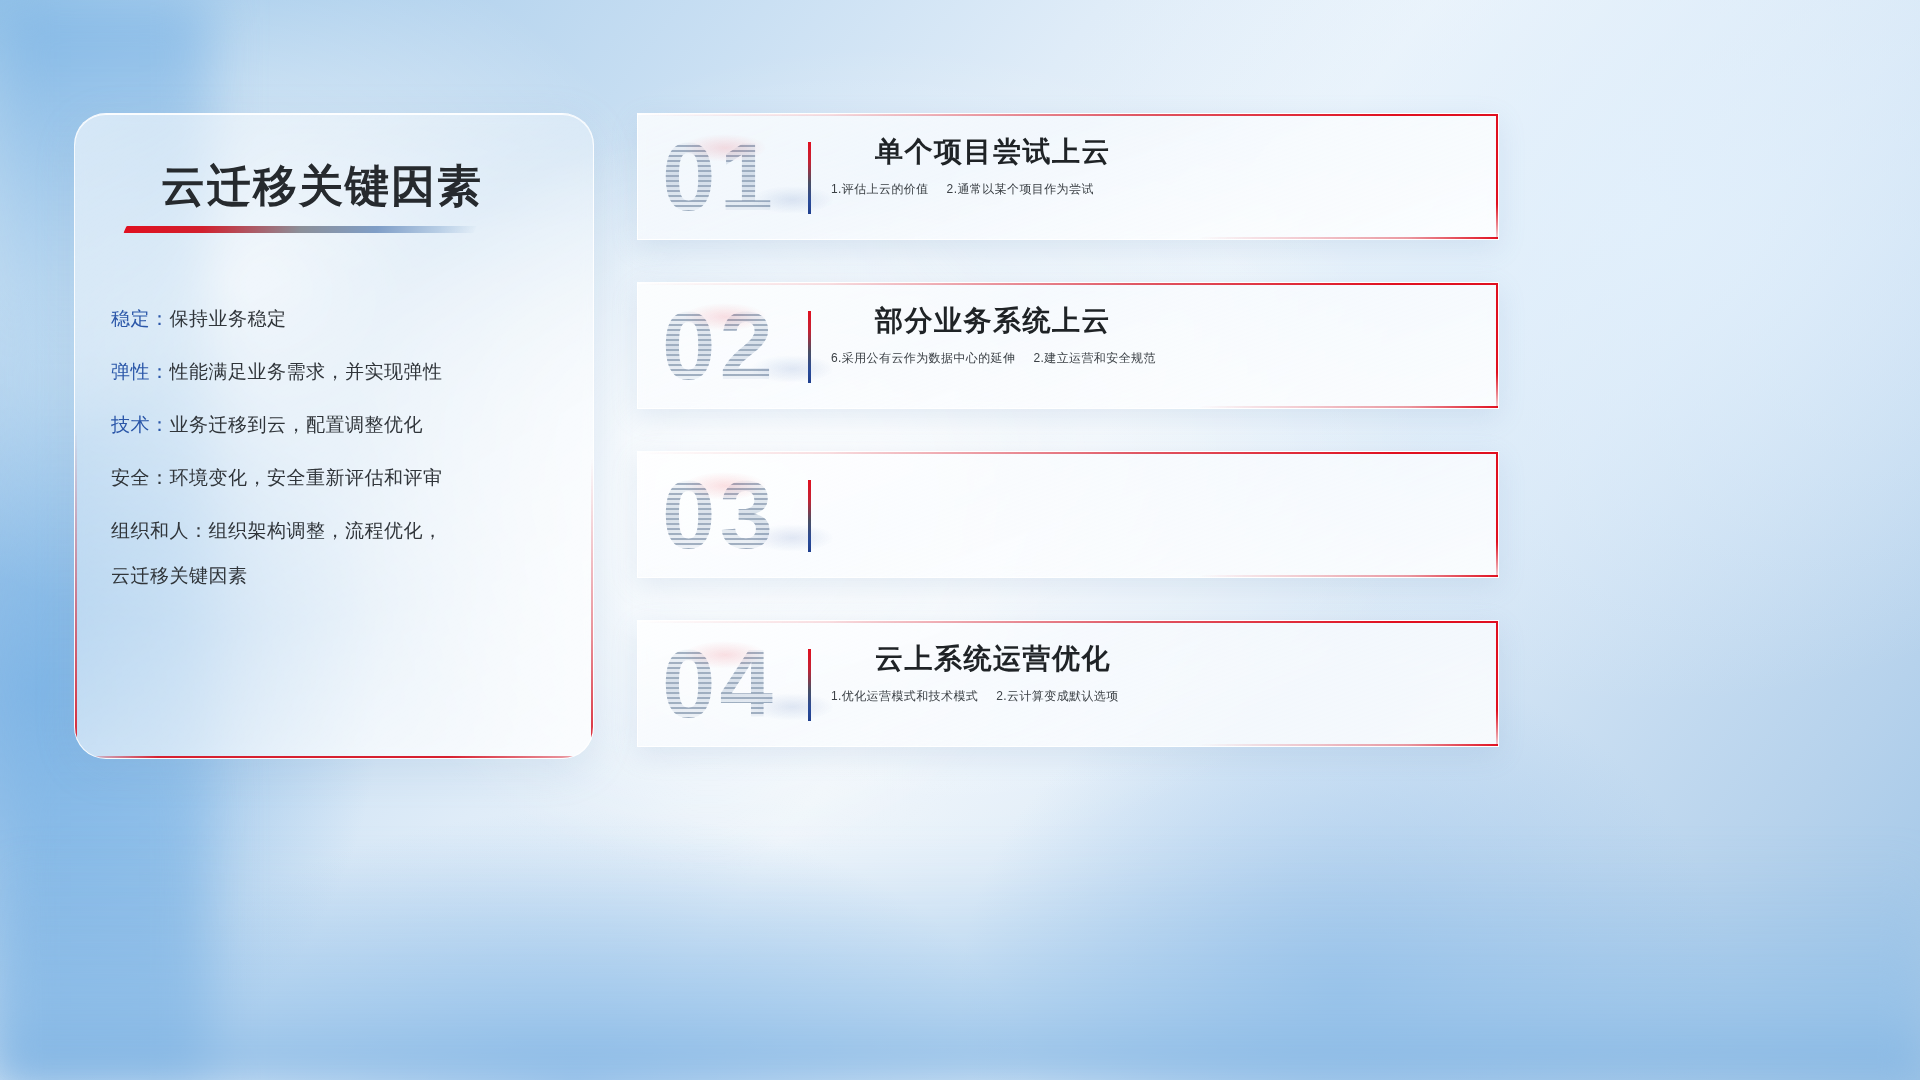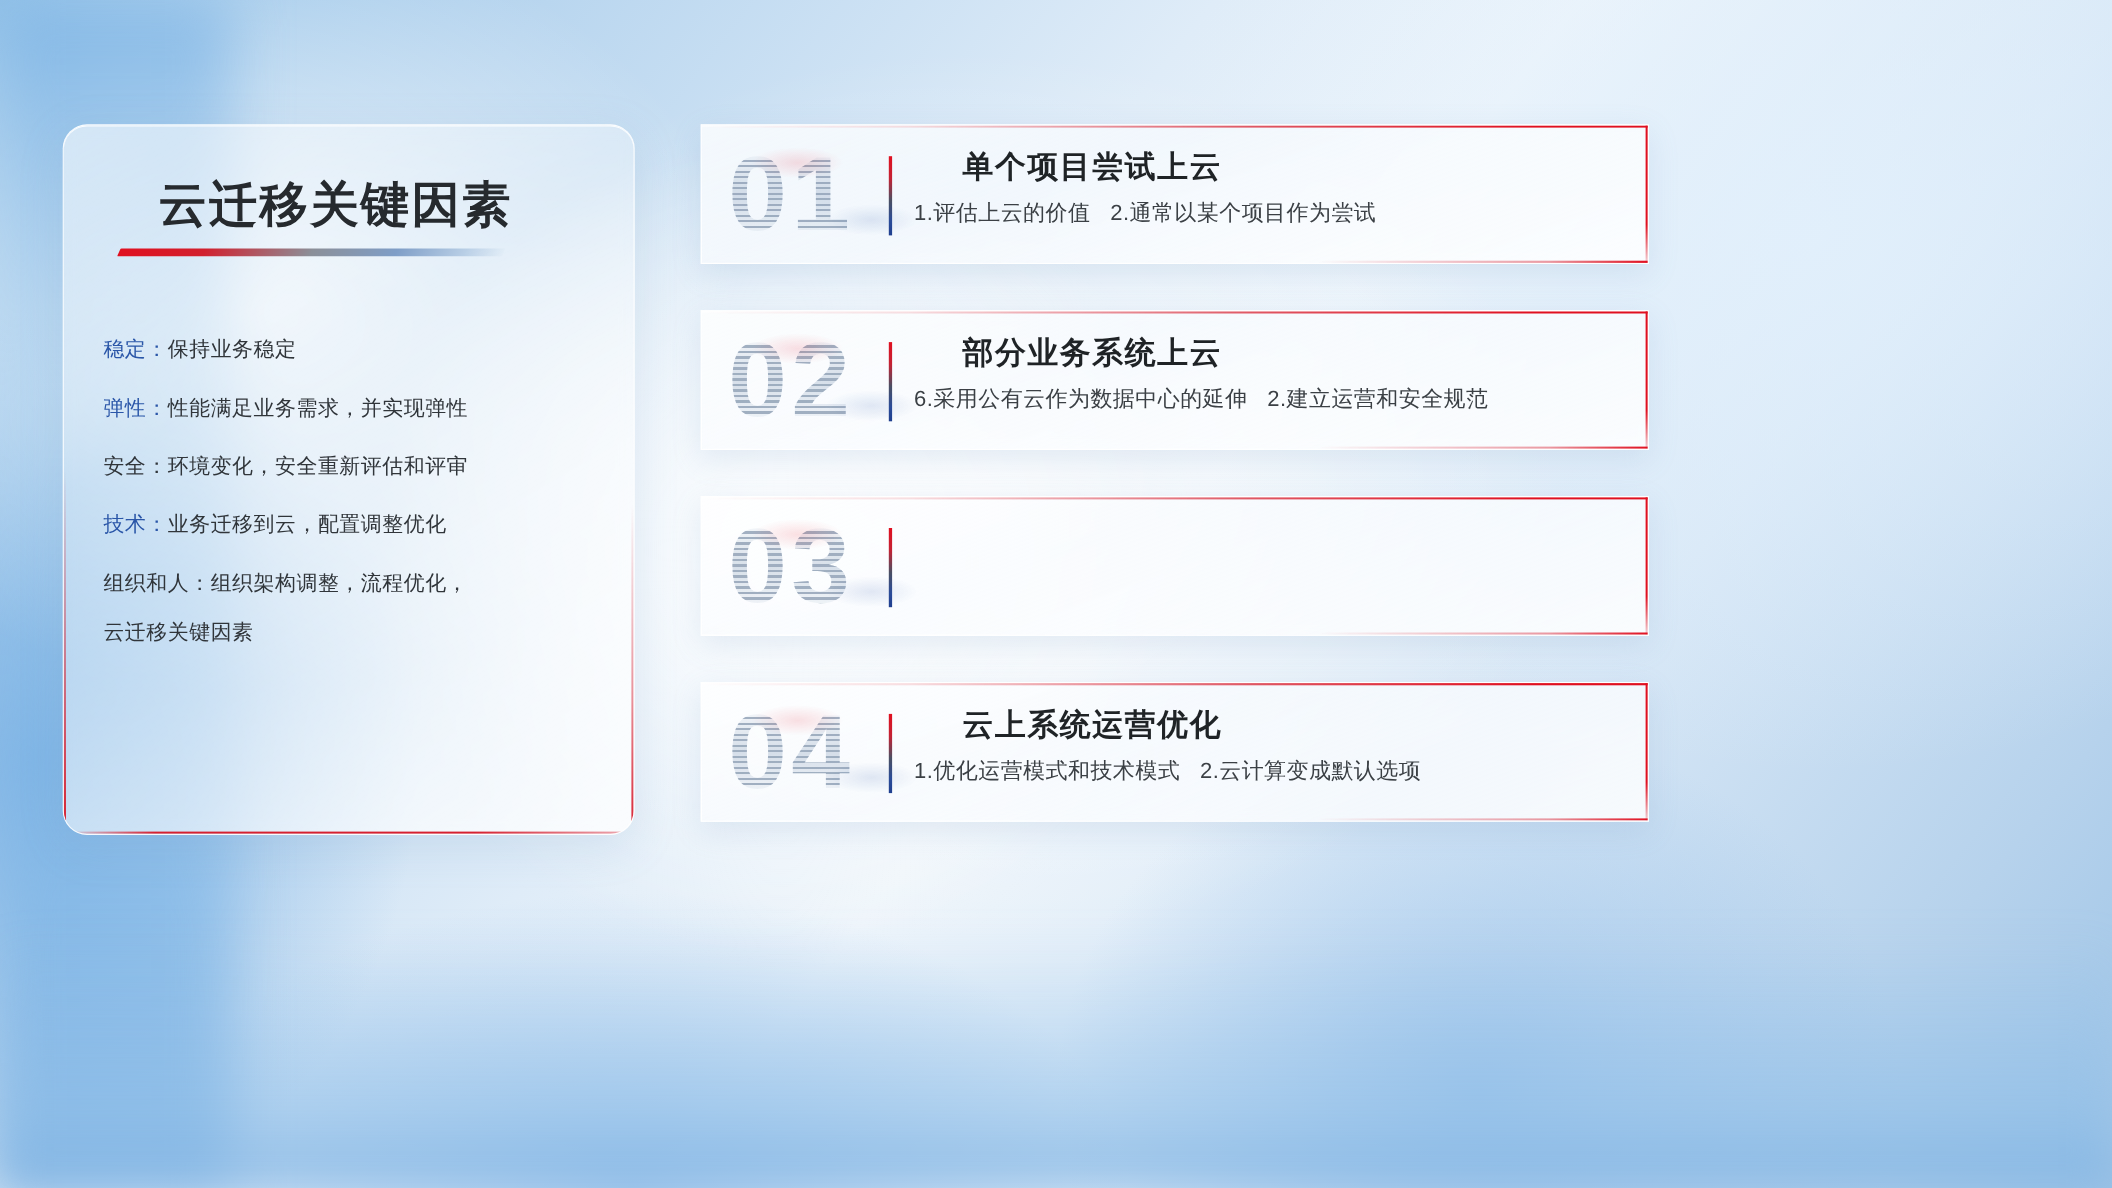--- a/index.html
+++ b/index.html
@@ -36,22 +36,22 @@
     position: absolute; left: 330px; top: 120px; width: 760px; height: 760px;
     background: radial-gradient(circle, rgba(255,255,255,0.85) 0%, rgba(255,255,255,0.35) 42%, rgba(255,255,255,0) 70%);
     filter: blur(10px);
   }
 
   
   #stage { position: absolute; inset: 0; }
 
   
   #left-card {
-    position: absolute; left: 57px; top: 113px; width: 520px; height: 646px;
-    border-radius: 22px;
+    position: absolute; left: 74px; top: 113px; width: 520px; height: 646px;
+    border-radius: 32px;
     background: linear-gradient(150deg, rgba(255,255,255,0.58) 0%, rgba(255,255,255,0.30) 35%, rgba(255,255,255,0.55) 68%, rgba(255,255,255,0.78) 100%);
     border: 1px solid rgba(255,255,255,0.85);
     box-shadow: 0 10px 40px rgba(120,160,200,0.18), inset 0 1px 0 rgba(255,255,255,0.9);
     backdrop-filter: blur(6px);
     overflow: hidden;
   }
   #left-card-accent-bottom {
     position: absolute; left: 0; bottom: 0; width: 100%; height: 2px;
     background: linear-gradient(90deg, rgba(214,32,48,0) 0%, #d62030 16%, #d62030 72%, rgba(214,32,48,0.35) 100%);
   }
@@ -136,21 +136,21 @@
     position: absolute; left: 170px; top: 28px; width: 3px; height: 72px;
     background: linear-gradient(180deg, #e01020 0%, #c42234 28%, #4a4f63 56%, #2a4b98 82%, #1f3f8f 100%);
   }
 
   .step-text { position: absolute; left: 193px; top: 22px; right: 24px; }
   .step-title {
     font-size: 28px; font-weight: bold; color: #1f2326;
     letter-spacing: 1.5px; line-height: 1.15; white-space: nowrap; margin-left: 44px;
   }
   .step-desc {
-    margin-top: 14px; font-size: 20px; color: #3b4045;
+    margin-top: 14px; font-size: 12px; color: #3b4045;
     letter-spacing: 0.4px; line-height: 1.2; white-space: nowrap;
   }
   .step-desc .gap { display: inline-block; width: 18px; }
 </style>
 </head>
 <body>
 
 <div id="bg">
   <div id="bg-streak-left"></div>
   <div id="bg-glow-center"></div>
@@ -168,24 +168,24 @@
     <div id="panel-underline"></div>
 
     <div id="panel-body">
       <div class="body-line">
         <span class="lbl blue">稳定：</span><span>保持业务稳定</span>
       </div>
       <div class="body-line">
         <span class="lbl blue">弹性：</span><span>性能满足业务需求，并实现弹性</span>
       </div>
       <div class="body-line">
+        <span class="lbl blue">技术：</span><span>业务迁移到云，配置调整优化</span>
+      </div>
+      <div class="body-line">
         <span class="lbl">安全：</span><span>环境变化，安全重新评估和评审</span>
-      </div>
-      <div class="body-line">
-        <span class="lbl blue">技术：</span><span>业务迁移到云，配置调整优化</span>
       </div>
       <div class="body-line wrapline">
         <span class="lbl">组织和人：</span><span>组织架构调整，流程优化，</span>
       </div>
       <div class="body-line">
         <span>云迁移关键因素</span>
       </div>
     </div>
   </div>
 

